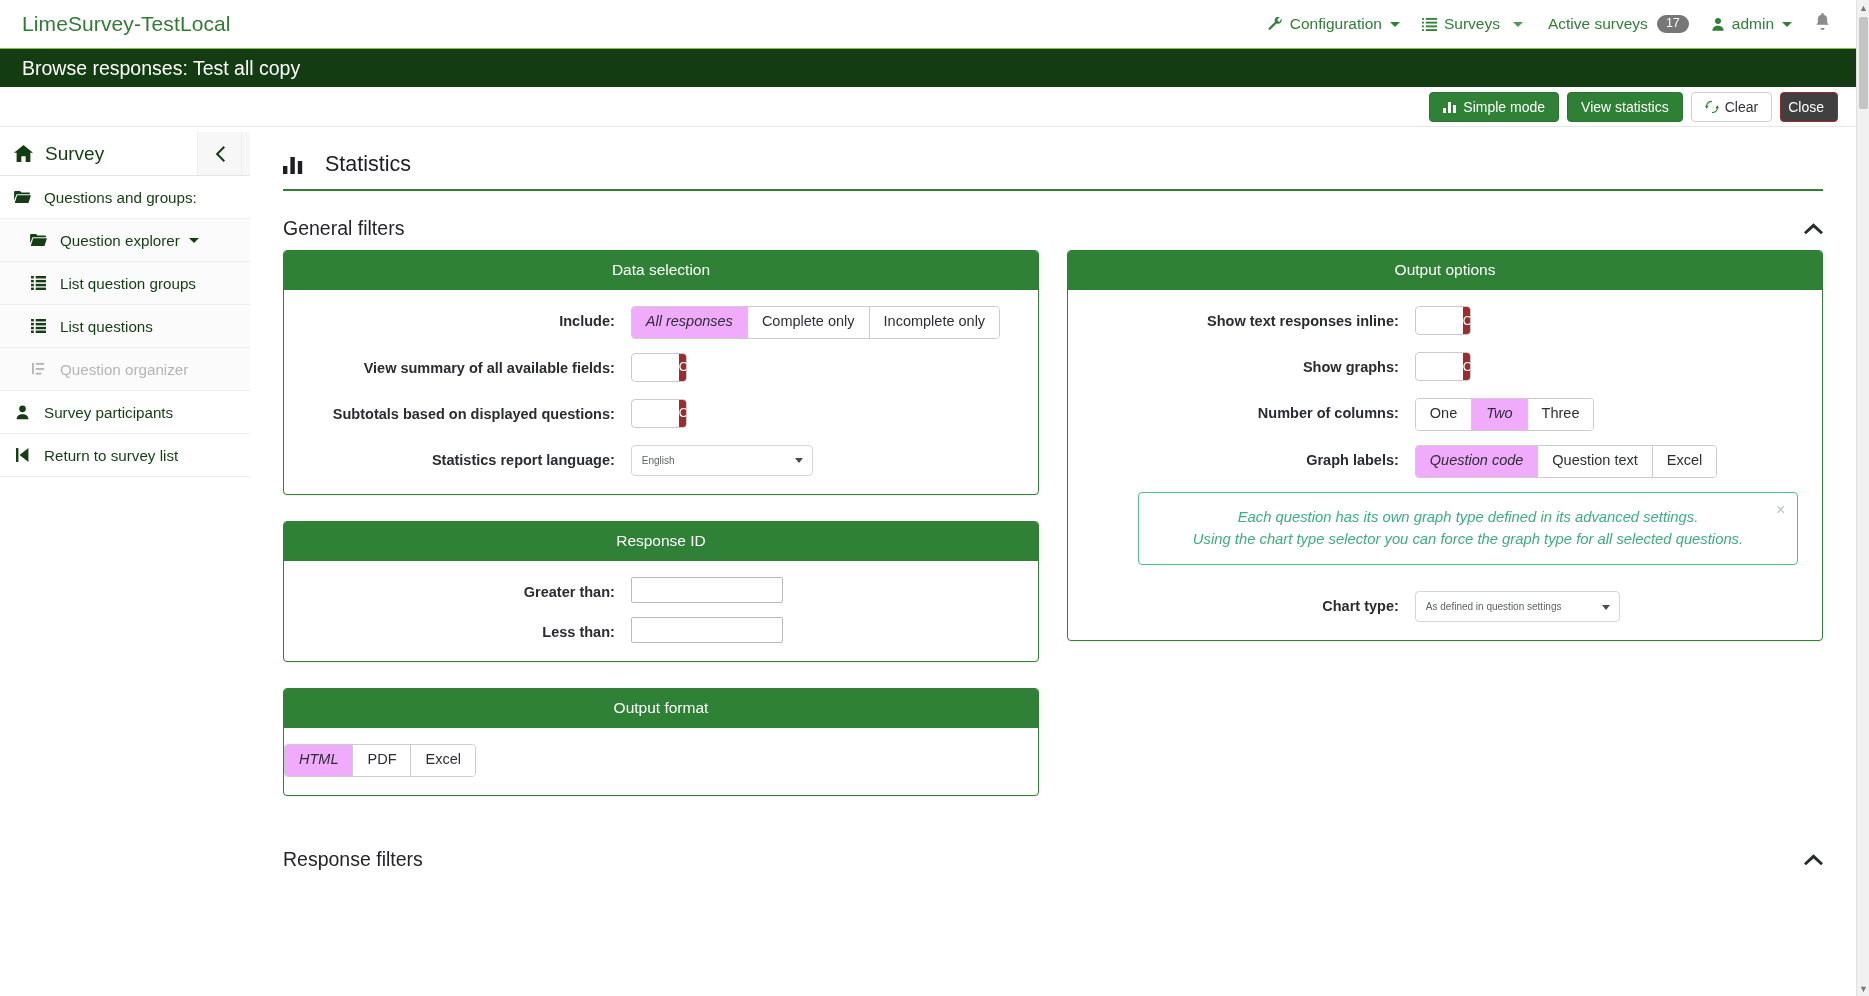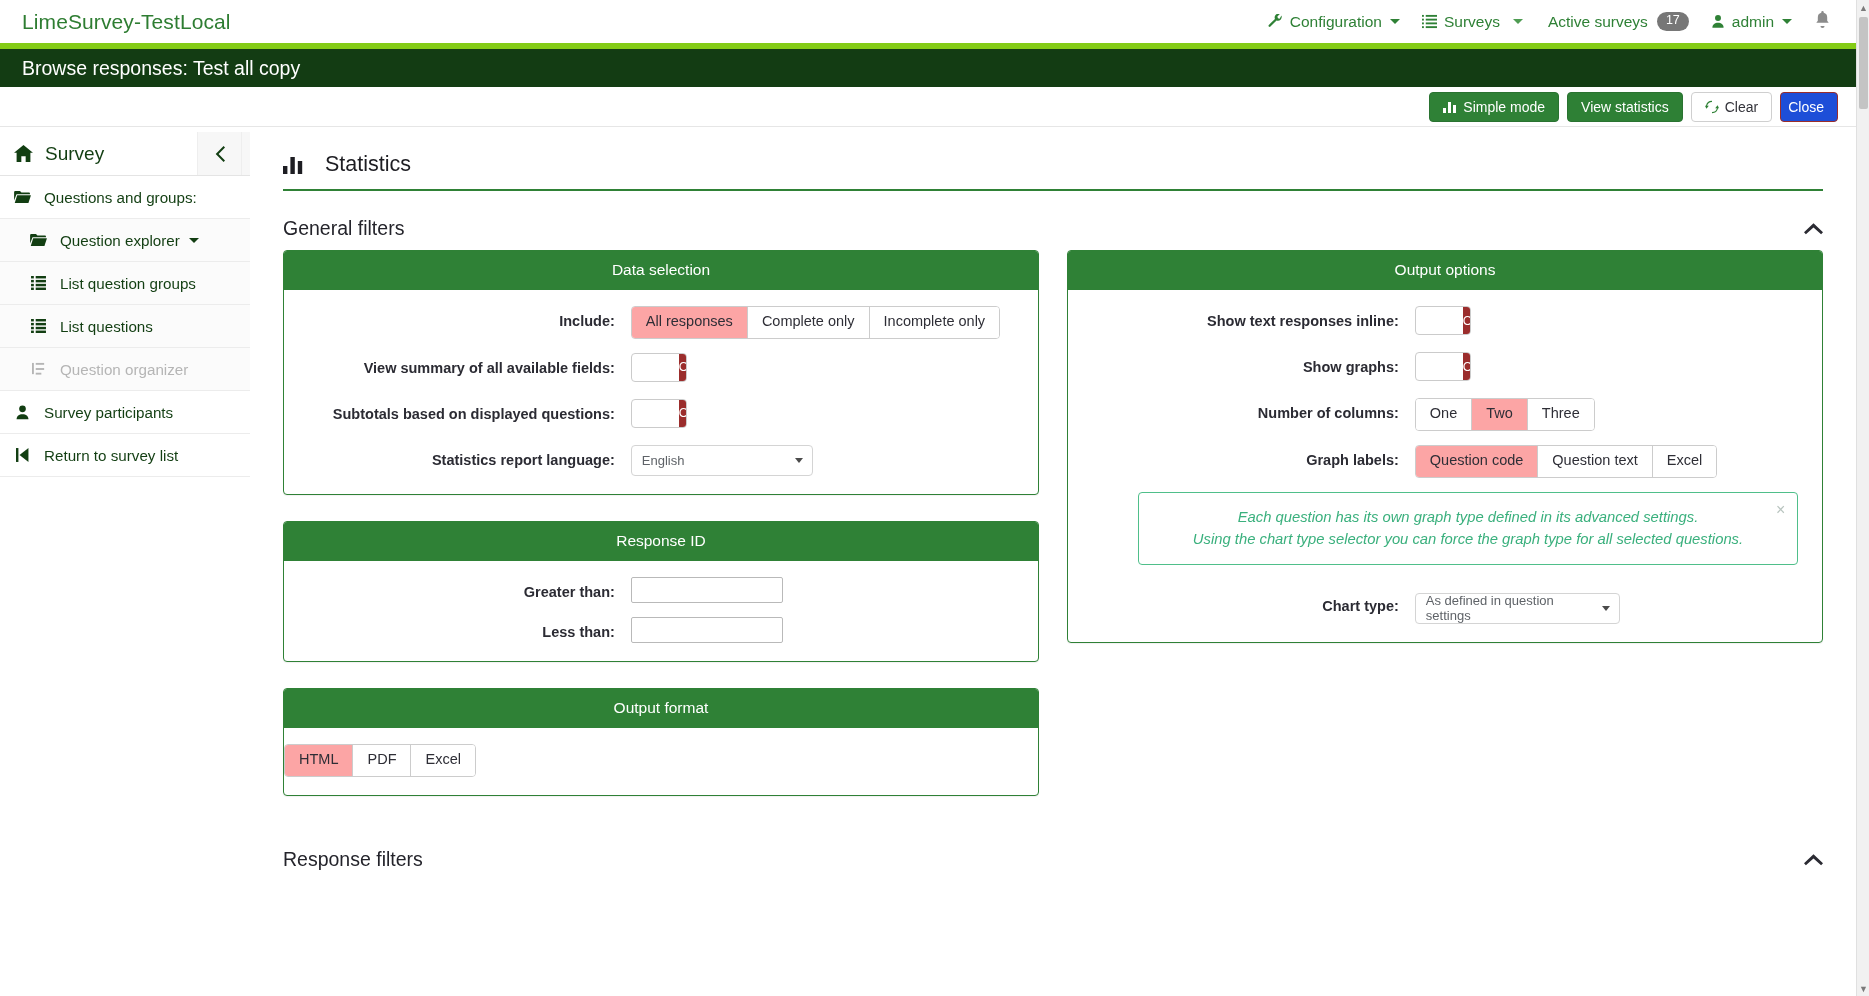--- a/index.html
+++ b/index.html
@@ -12,21 +12,21 @@
     font-family: "Liberation Sans", sans-serif;
     color: #2b2b2b;
   }
   body { position: relative; }
 
   
   .navbar {
     position: absolute; top: 0; left: 0;
     width: 1856px; height: 49px;
     background: #ffffff;
-    border-bottom: 6px solid #84cc16;
+    border-bottom: 1px solid #84cc16;
     display: flex; align-items: center;
   }
   .brand {
     margin-left: 22px;
     font-size: 21px;
     color: #2e7d32;
     letter-spacing: .1px;
     white-space: nowrap;
   }
   .nav-right {
@@ -106,21 +106,21 @@
     margin-left: 8px;
     cursor: pointer;
     white-space: nowrap;
     border: 1px solid transparent;
     line-height: 1;
   }
   .btn .ico { margin-right: 6px; display:inline-flex; }
   .btn-green { background: #2f8136; color: #fff; border-color: #2a7331; }
   .btn-green-o { background: #2e8035; color: #fff; border-color: #2a7331; }
   .btn-white { background: #ffffff; color: #33333a; border-color: #cfcfcf; }
-  .btn-red { background: #1d4ed8; color: #fff; border-color: #9a2d2b; padding-left: 7px; }
+  .btn-red { background: #404040; color: #fff; border-color: #9a2d2b; padding-left: 7px; }
 
   
   .sidebar {
     position: absolute; top: 132px; left: 0;
     width: 286px; height: 864px;
     background: #ffffff;
     border-right: 1px solid #dfdfdf;
     overflow: hidden;
   }
   .side-head {
@@ -249,21 +249,21 @@
     background: #ffffff;
     color: #2e2e36;
     font-size: 14.5px;
     padding: 7px 14px 8px;
     cursor: pointer;
     border-right: 1px solid #cccccc;
     white-space: nowrap;
     line-height: 1.1;
   }
   .btn-group .seg:last-child { border-right: none; }
-  .btn-group .seg.active { background: #fca5a5; }
+  .btn-group .seg.active { background: #f0abfc; font-style: italic; }
 
   
   .toggle {
     display: inline-flex;
     width: 56px; height: 29px;
     border: 1px solid #cbcbcb;
     border-radius: 4px;
     overflow: hidden;
     cursor: pointer;
     background: #ffffff;
@@ -277,21 +277,21 @@
   }
 
   
   .select {
     position: relative;
     display: inline-flex; align-items: center;
     width: 182px; height: 31px;
     border: 1px solid #d4d4d4;
     border-radius: 4px;
     background: #ffffff;
-    font-size: 13px;
+    font-size: 10px;
     color: #5f6368;
     padding: 0 26px 0 10px;
     cursor: pointer;
   }
   .select.wide { width: 205px; }
   .select .sel-caret {
     position: absolute; right: 9px; top: 50%; margin-top: -2px;
     width: 0; height: 0;
     border-left: 4.5px solid transparent;
     border-right: 4.5px solid transparent;

